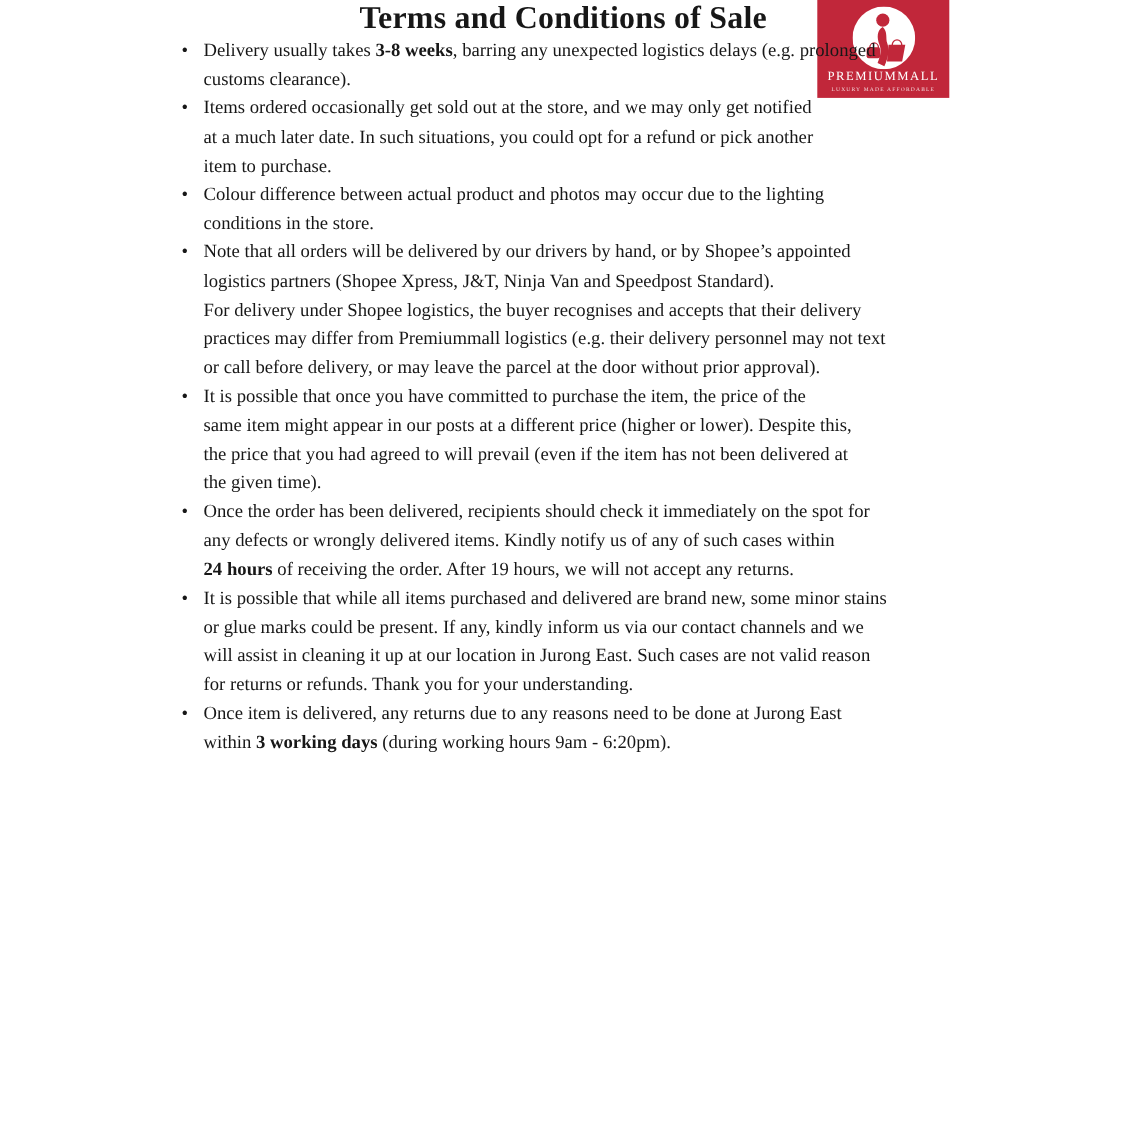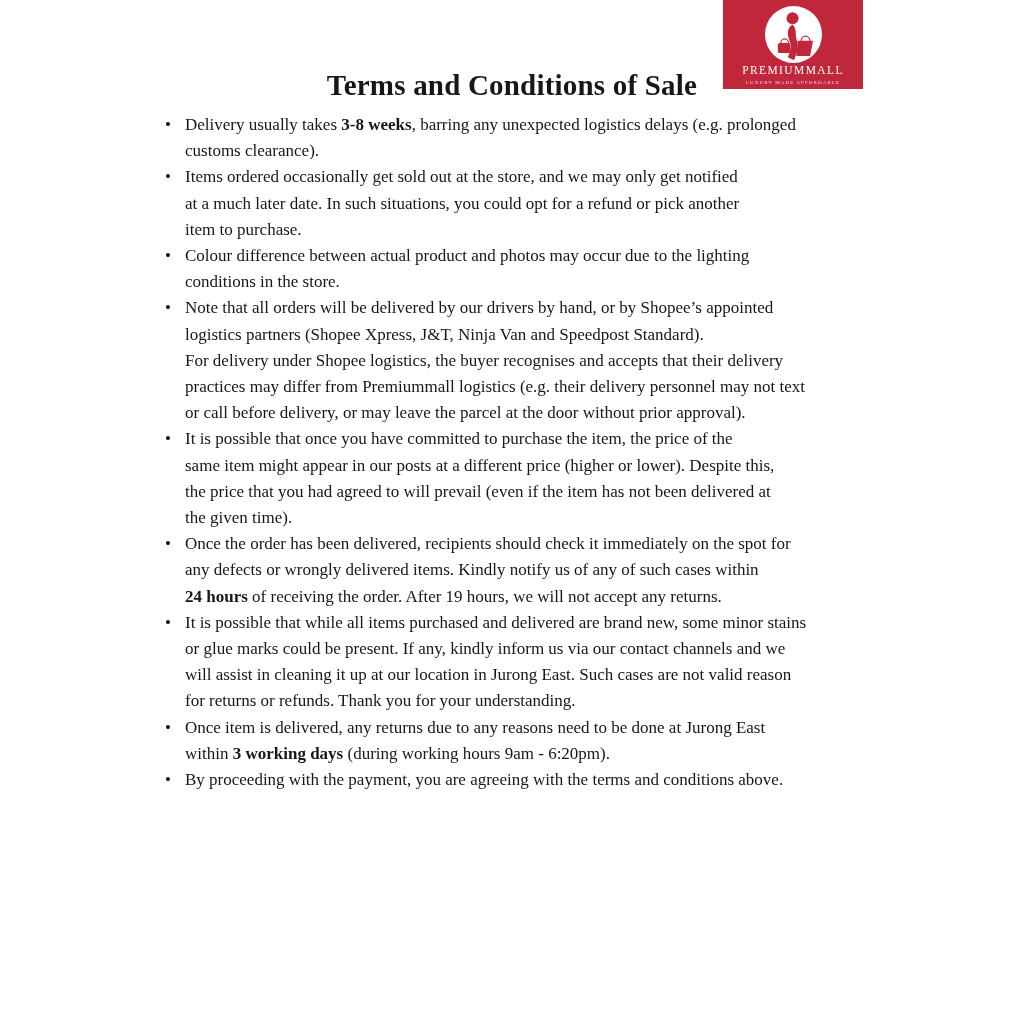--- a/index.html
+++ b/index.html
@@ -9,38 +9,37 @@
   }
   * { margin: 0; padding: 0; box-sizing: border-box; }
   html, body { width: 1024px; height: 1024px; background: #ffffff; overflow: hidden; }
   body { font-family: "Liberation Serif", serif; color: var(--ink); }
 
   .page { position: relative; width: 1024px; height: 1024px; background: #fff; }
 
   
   .logo {
     position: absolute; top: 0; right: 161px;
-    width: 140px; height: 89px;
+    width: 120px; height: 89px;
     background: var(--logo-bg);
     display: flex; flex-direction: column; align-items: center;
     padding-top: 6px;
   }
   .logo-mark { width: 57px; height: 57px; display: block; }
   .logo-brand {
     color: #ffffff; font-size: 11.5px; letter-spacing: 1.4px;
     line-height: 1; margin-top: 2px; white-space: nowrap;
   }
   .logo-tagline {
     color: rgba(255,255,255,0.82); font-size: 5px; letter-spacing: 1.1px;
     line-height: 1; margin-top: 3px; white-space: nowrap;
   }
 
   
   .title {
-    padding-top: 69px;
     text-align: center;
     font-size: 29px; font-weight: bold;
     letter-spacing: 0.2px;
   }
 
   
   .content { width: 710px; margin-left: 162px; }
 
   .note-bar {
     margin-top: 15px;
@@ -51,21 +50,20 @@
     text-align: center;
   }
   .note-text {
     color: var(--accent);
     font-style: italic;
     font-size: 19px;
     letter-spacing: 0.3px;
   }
 
   ul.terms {
-    margin-top: 10px;
     list-style: none;
     font-size: 17px;
     line-height: 26.2px;
   }
   ul.terms li {
     position: relative;
     padding-left: 23px;
     white-space: pre-wrap;
   }
   ul.terms li::before {
@@ -125,17 +123,16 @@
 the given time).</span></li>
         <li><span>Once the order has been delivered, recipients should check it immediately on the spot for
 any defects or wrongly delivered items. Kindly notify us of any of such cases within
 </span><b>24 hours</b><span> of receiving the order. After 19 hours, we will not accept any returns.</span></li>
         <li><span>It is possible that while all items purchased and delivered are brand new, some minor stains
 or glue marks could be present. If any, kindly inform us via our contact channels and we
 will assist in cleaning it up at our location in Jurong East. Such cases are not valid reason
 for returns or refunds. Thank you for your understanding.</span></li>
         <li><span>Once item is delivered, any returns due to any reasons need to be done at Jurong East
 within </span><b>3 working days</b><span> (during working hours 9am - 6:20pm).</span></li>
-        <li><span>By proceeding with the payment, you are agreeing with the terms and conditions above.</span></li>
       </ul>
   </div>
 
 </div>
 
 </body></html>

